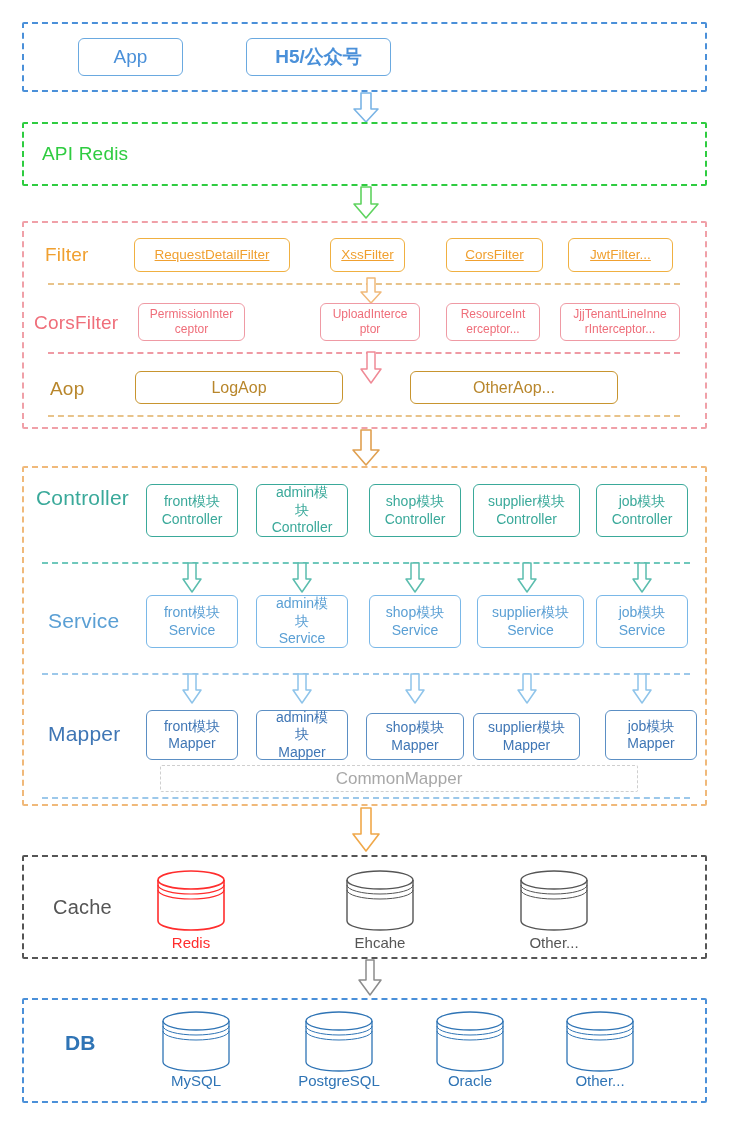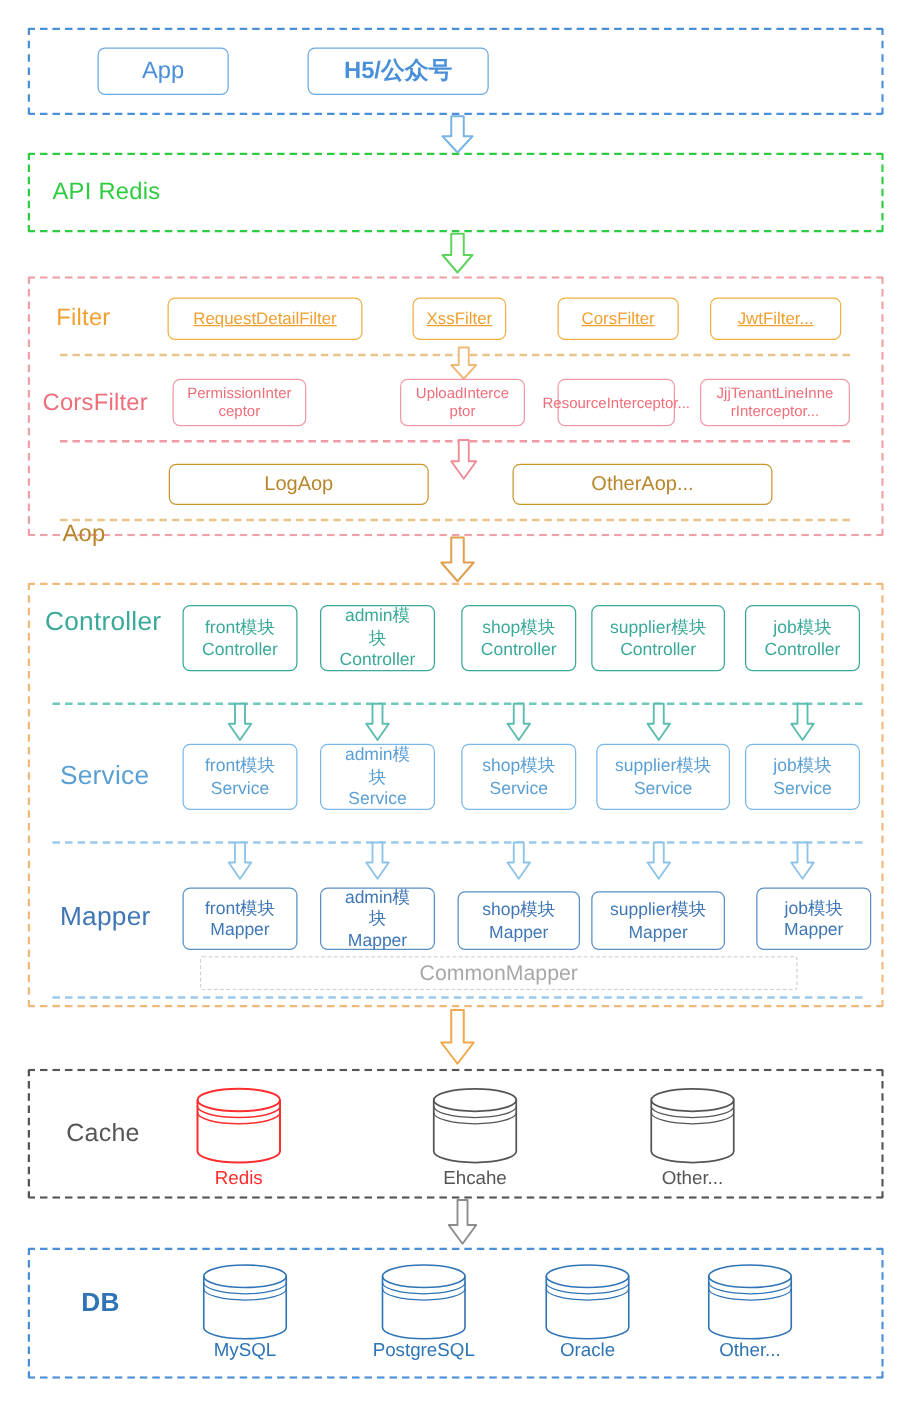--- a/index.html
+++ b/index.html
@@ -131,38 +131,38 @@
 
   <div class="rowlabel" style="left:34px;top:313px;color:#ef6e7a;">CorsFilter</div>
   <div class="node red" style="left:138px;top:303px;width:107px;height:38px;flex-direction:column;">
     <span class="l2">PermissionInter</span>
     <span class="l2">ceptor</span>
   </div>
   <div class="node red" style="left:320px;top:303px;width:100px;height:38px;flex-direction:column;">
     <span class="l2">UploadInterce</span>
     <span class="l2">ptor</span>
   </div>
-  <div class="node red" style="left:446px;top:303px;width:94px;height:38px;flex-direction:row;">
+  <div class="node red" style="left:446px;top:303px;width:94px;height:38px;flex-direction:column;">
     <span class="l2">ResourceInt</span>
     <span class="l2">erceptor...</span>
   </div>
   <div class="node red" style="left:560px;top:303px;width:120px;height:38px;flex-direction:column;">
     <span class="l2">JjjTenantLineInne</span>
     <span class="l2">rInterceptor...</span>
   </div>
 
   <div class="divider pink" style="left:48px;top:352px;width:632px;"></div>
 
   <div class="arrow" style="left:360px;top:352px;">
     <svg width="22" height="32" viewBox="0 0 22 32">
       <path d="M7 0 L15 0 L15 17 L21 17 L11 31 L1 17 L7 17 Z" fill="#ffffff" stroke="#ef8a96" stroke-width="1.5" stroke-linejoin="round"></path>
     </svg>
   </div>
 
-  <div class="rowlabel" style="left:50px;top:379px;color:#b8862b;margin-top:39px;">Aop</div>
+  <div class="rowlabel" style="left:50px;top:379px;color:#b8862b;">Aop</div>
   <div class="node amber2" style="left:135px;top:371px;width:208px;height:33px;">
     <span>LogAop</span>
   </div>
   <div class="node amber2" style="left:410px;top:371px;width:208px;height:33px;">
     <span>OtherAop...</span>
   </div>
 
   <div class="divider amber" style="left:48px;top:415px;width:632px;"></div>
 
   <div class="arrow" style="left:352px;top:430px;">

